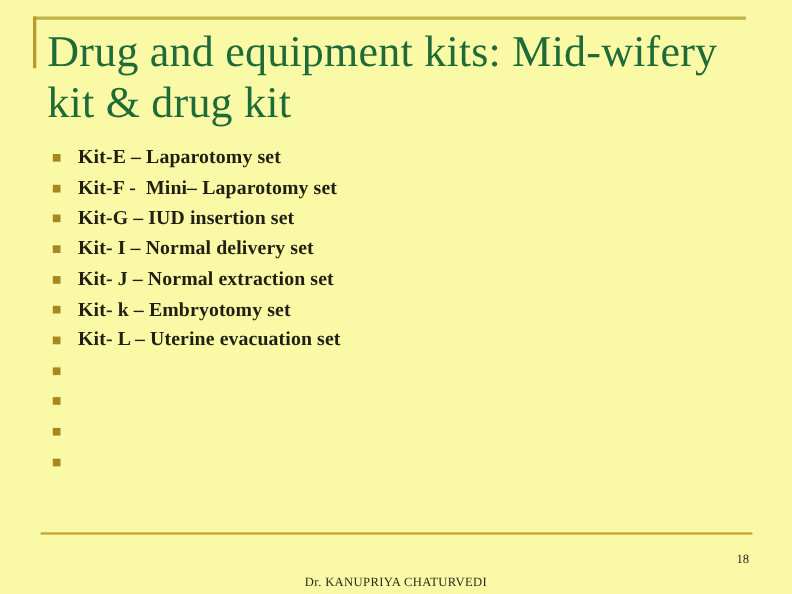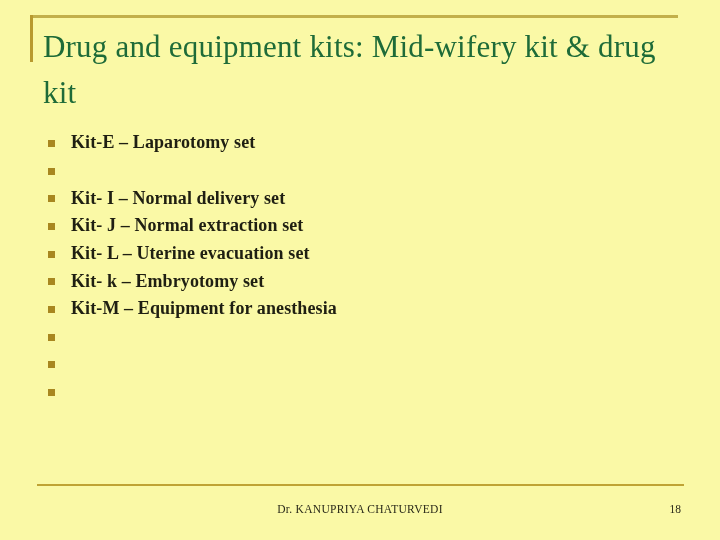--- a/index.html
+++ b/index.html
@@ -26,21 +26,21 @@
   .footer-line {
     position: absolute; left: 37px; top: 484px;
     width: 647px; height: 2px;
     background: #bfa334;
   }
 
   
   .title {
     position: absolute; left: 43px; top: 24px;
     width: 620px;
-    font-size: 31px;
+    font-size: 40px;
     line-height: 46px;
     color: #1e6b38;
     font-weight: 400;
     letter-spacing: 0.2px;
   }
 
   
   .list {
     position: absolute; left: 48px; top: 129px;
     width: 640px;
@@ -60,21 +60,21 @@
   .txt {
     font-size: 18px;
     font-weight: 700;
     color: #1f1f12;
     letter-spacing: 0.1px;
     white-space: pre;
   }
 
   
   .footer-author {
-    position: absolute; left: 0; right: 0; top: 503px;
+    position: absolute; left: 0; right: 0; top: 524px;
     text-align: center;
     font-size: 11.5px;
     color: #2a2a1a;
     letter-spacing: 0.3px;
   }
   .footer-page {
     position: absolute; right: 39px; top: 503px;
     font-size: 11.5px;
     color: #2a2a1a;
   }
@@ -89,40 +89,44 @@
 
   <div class="title">Drug and equipment kits: Mid-wifery kit &amp; drug kit</div>
 
   <div class="list">
       <div class="item">
         <span class="sq"></span>
         <span class="txt">Kit-E – Laparotomy set</span>
       </div>
       <div class="item">
         <span class="sq"></span>
+        <span class="txt">Kit-F -  Mini– Laparotomy set</span>
+      </div>
+      <div class="item">
+        <span class="sq"></span>
+        <span class="txt">Kit-G – IUD insertion set</span>
       </div>
       <div class="item">
         <span class="sq"></span>
         <span class="txt">Kit- I – Normal delivery set</span>
       </div>
       <div class="item">
         <span class="sq"></span>
         <span class="txt">Kit- J – Normal extraction set</span>
       </div>
       <div class="item">
         <span class="sq"></span>
+        <span class="txt">Kit- k – Embryotomy set</span>
+      </div>
+      <div class="item">
+        <span class="sq"></span>
         <span class="txt">Kit- L – Uterine evacuation set</span>
       </div>
       <div class="item">
         <span class="sq"></span>
-        <span class="txt">Kit- k – Embryotomy set</span>
-      </div>
-      <div class="item">
-        <span class="sq"></span>
-        <span class="txt">Kit-M – Equipment for anesthesia</span>
       </div>
       <div class="item">
         <span class="sq"></span>
       </div>
       <div class="item">
         <span class="sq"></span>
       </div>
       <div class="item">
         <span class="sq"></span>
       </div>

